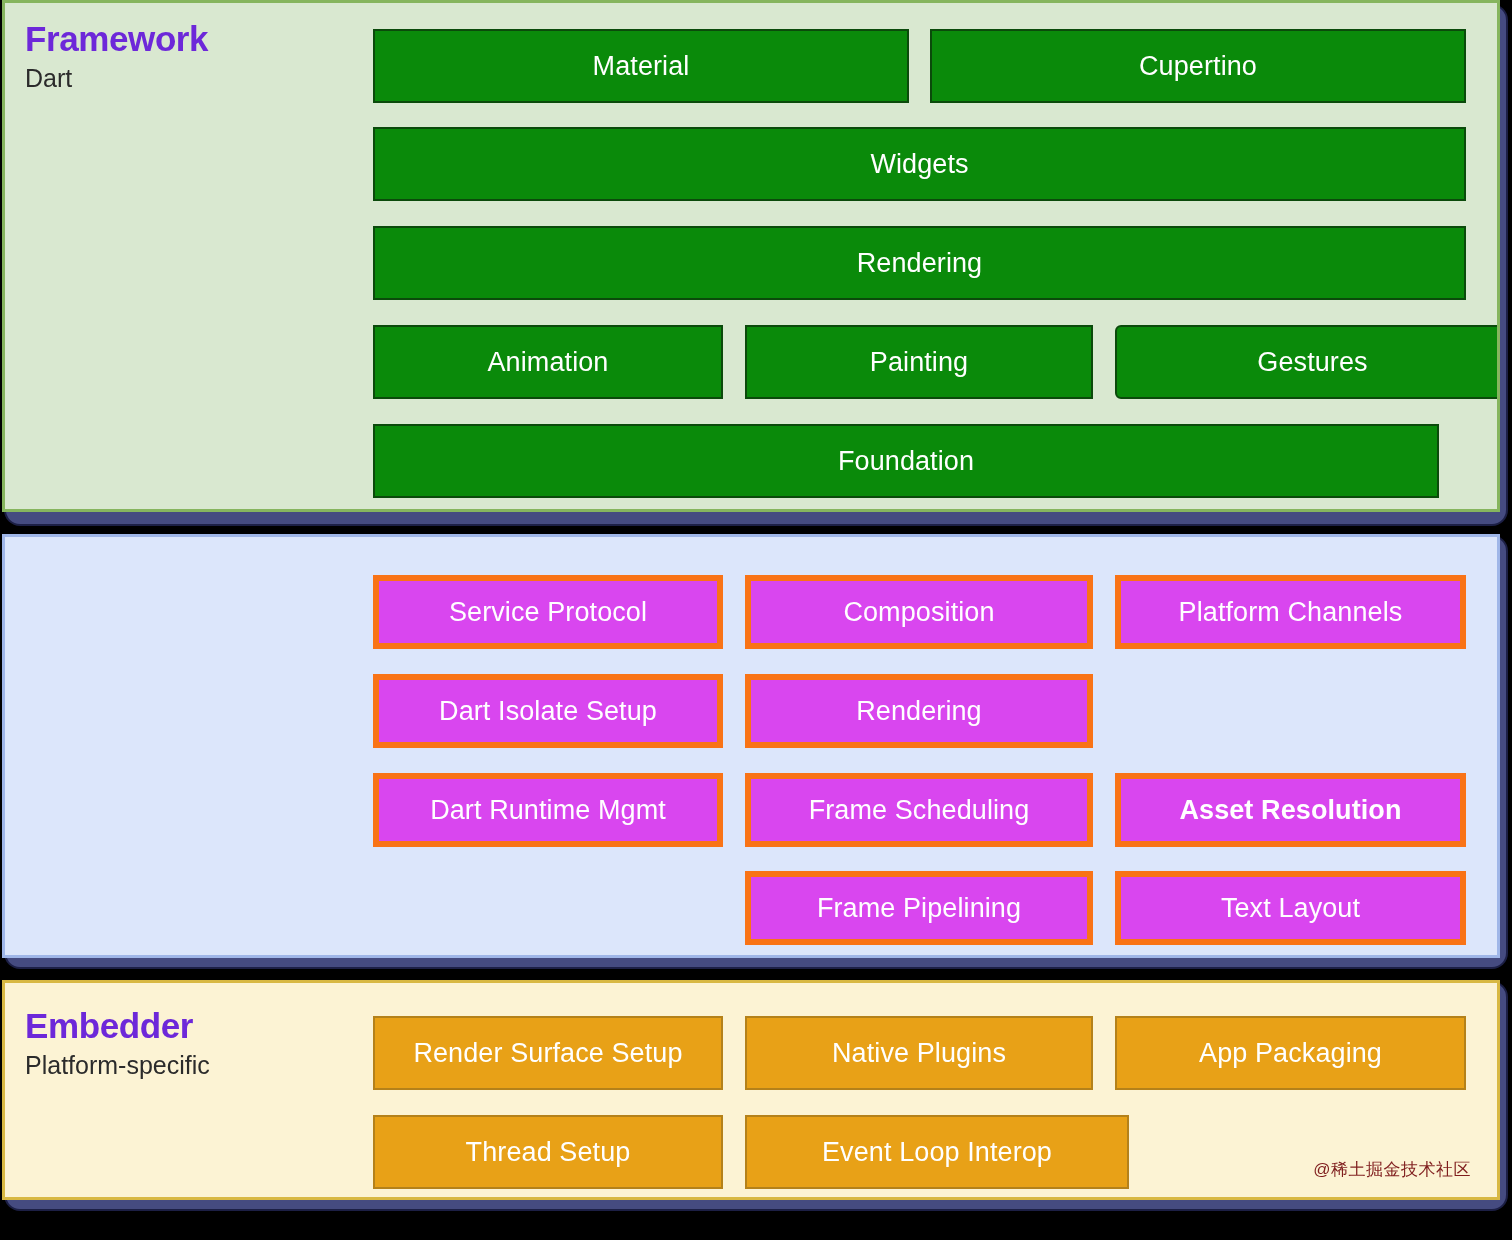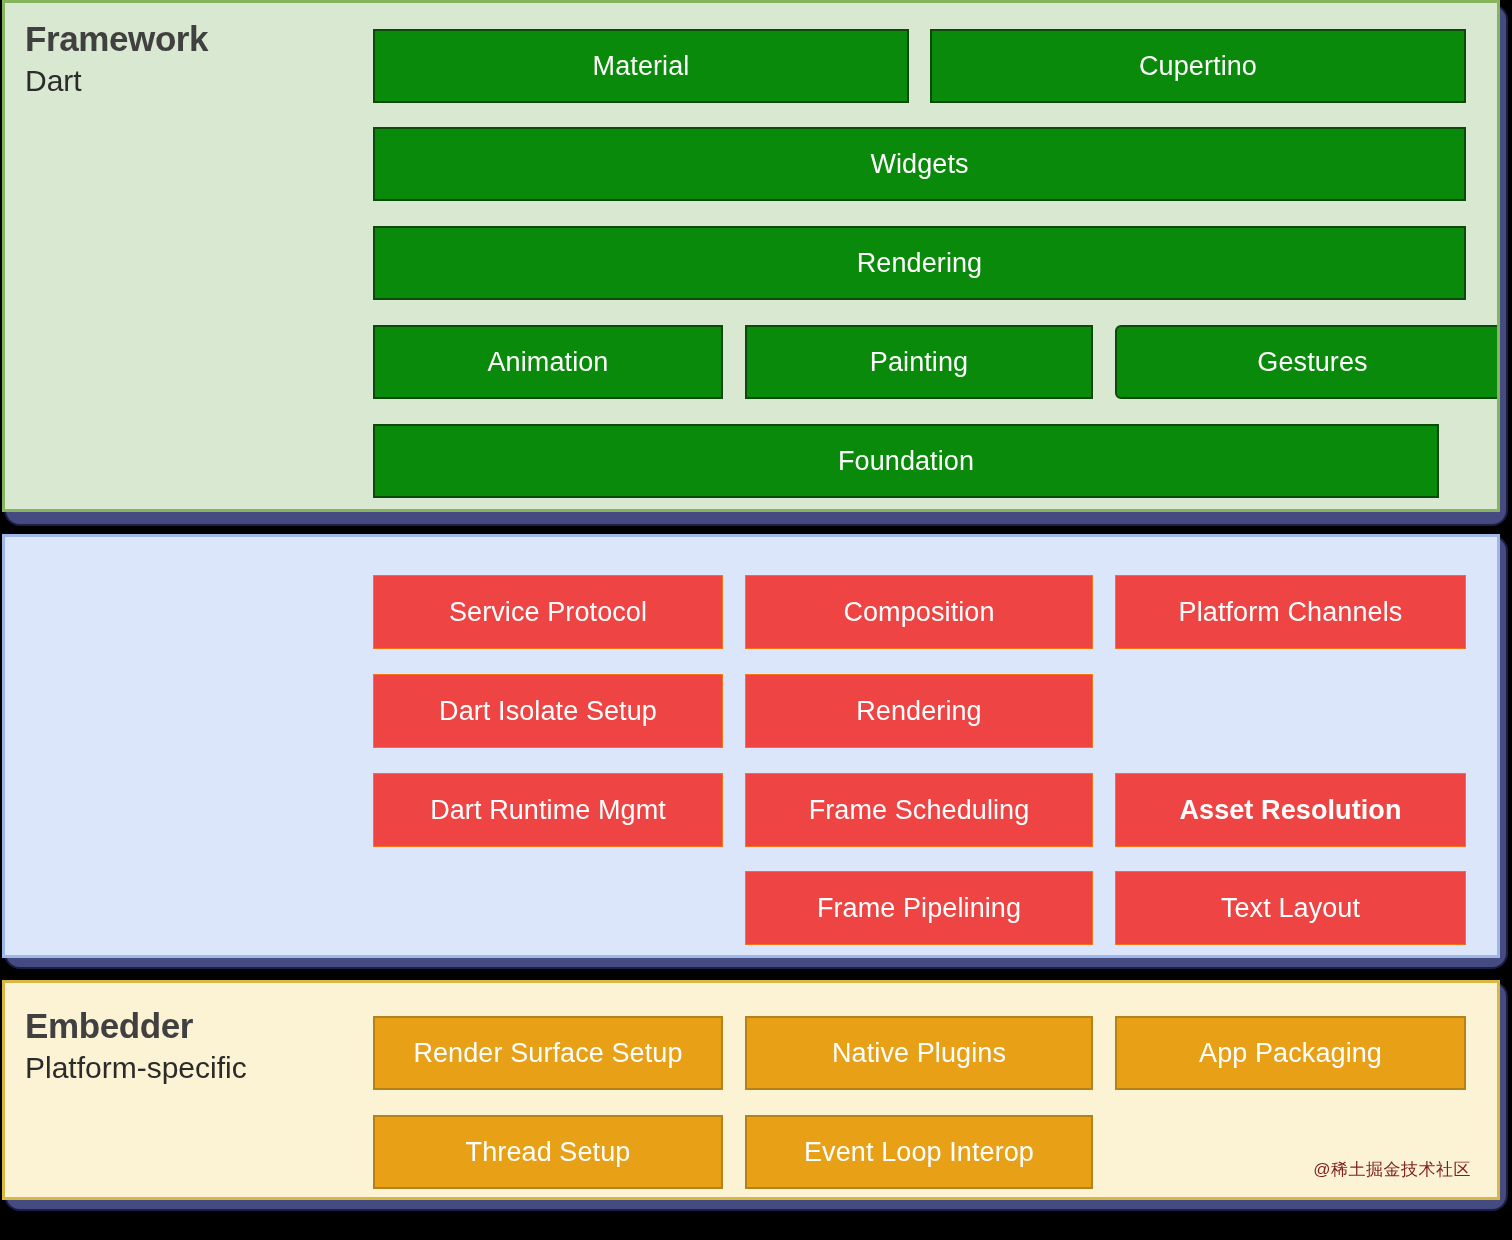--- a/index.html
+++ b/index.html
@@ -49,27 +49,27 @@
   }
 
   
   .panel-label {
     position: absolute;
     left: 20px;
   }
   .panel-title {
     font-size: 35px;
     font-weight: 700;
-    color: #404040;
+    color: #6d28d9;
     letter-spacing: -0.4px;
     line-height: 1.05;
     white-space: nowrap;
   }
   .panel-sub {
-    font-size: 30px;
+    font-size: 25px;
     font-weight: 400;
     color: #2b2b2b;
     line-height: 1.15;
     margin-top: 6px;
     white-space: nowrap;
   }
 
   
   .box {
     position: absolute;
@@ -82,22 +82,22 @@
     font-weight: 400;
     letter-spacing: 0.1px;
     text-align: center;
     white-space: nowrap;
   }
   .box-green {
     background: #0a8a0a;
     border: 2px solid #0b4a0b;
   }
   .box-blue {
-    background: #ef4444;
-    border: 1px solid #f97316;
+    background: #d946ef;
+    border: 6px solid #f97316;
   }
   .box-orange {
     background: #e8a117;
     border: 2px solid #b4811a;
   }
 
   
   .watermark {
     position: absolute;
     right: 26px;
@@ -158,20 +158,20 @@
 
     <div class="panel-label" style="top:25px;">
       <div class="panel-title">Embedder</div>
       <div class="panel-sub">Platform-specific</div>
     </div>
 
     <div class="box box-orange" style="left:368px; top:33px; width:350px; height:74px;">Render Surface Setup</div>
     <div class="box box-orange" style="left:368px; top:132px; width:350px; height:74px;">Thread Setup</div>
 
     <div class="box box-orange" style="left:740px; top:33px; width:348px; height:74px;">Native Plugins</div>
-    <div class="box box-orange" style="left:740px; top:132px; width:348px; height:74px;">Event Loop Interop</div>
+    <div class="box box-orange" style="left:740px; top:132px; width:384px; height:74px;">Event Loop Interop</div>
 
     <div class="box box-orange" style="left:1110px; top:33px; width:351px; height:74px;">App Packaging</div>
 
     <div class="watermark">@稀土掘金技术社区</div>
   </div>
 
 </div>
 
 </body></html>

